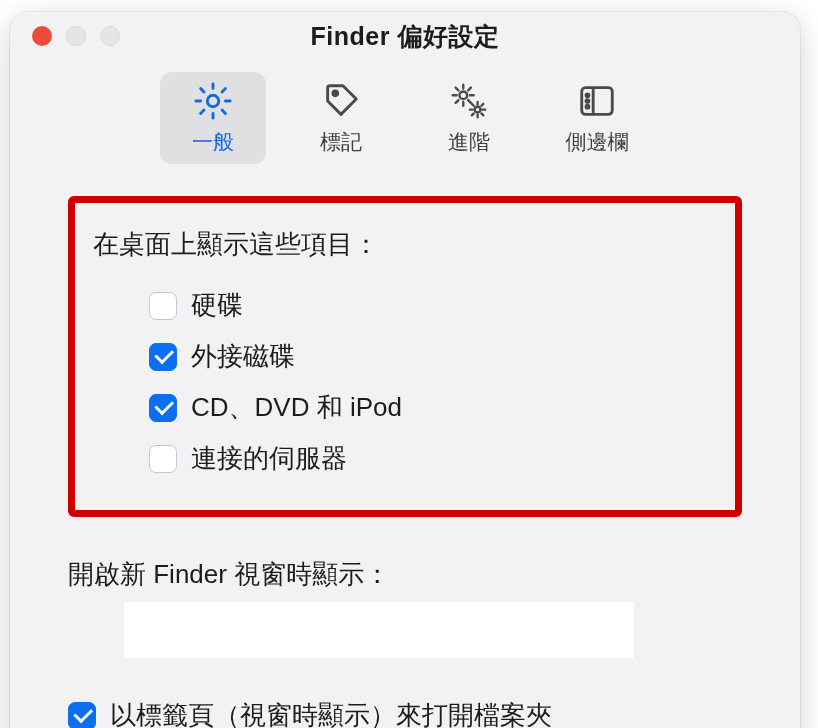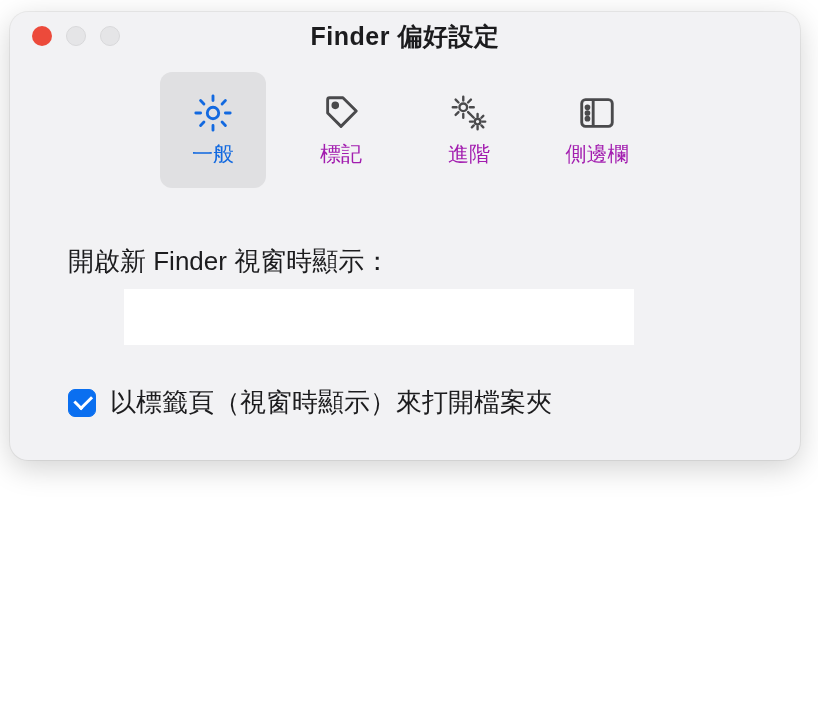--- a/index.html
+++ b/index.html
@@ -54,34 +54,34 @@
       letter-spacing: 0.5px;
     }
     .tabs {
       display: flex;
       justify-content: center;
       gap: 22px;
       margin-top: 12px;
     }
     .tab {
       width: 106px;
-      height: 116px;
+      height: 92px;
       border-radius: 12px;
       display: flex;
       flex-direction: column;
       align-items: center;
       justify-content: center;
       gap: 6px;
       cursor: pointer;
     }
     .tab.active { background: #e0e0e2; }
     .tab-label {
       font-size: 21px;
       font-weight: 500;
-      color: #a21caf;
+      color: #404040;
     }
     .tab.active .tab-label { color: #1269e0; }
     .tab-icon { width: 42px; height: 42px; display: flex; align-items: center; justify-content: center; }
     .content {
       padding: 24px 58px 0 58px;
     }
     .highlighted-section {
       border: 7px solid #d10000;
       border-radius: 6px;
       padding: 24px 18px 26px 18px;
@@ -119,21 +119,21 @@
       width: 8px;
       height: 14px;
       border: solid #fff;
       border-width: 0 3.5px 3.5px 0;
       transform: rotate(45deg) translate(-1px, -2px);
     }
     .checkbox-label {
       font-size: 26px;
       color: #1c1c1e;
     }
-    .new-window-section { margin-top: 32px; }
+    .new-window-section { margin-top: 40px; }
     .new-window-label {
       font-size: 26px;
       color: #1c1c1e;
     }
     .dropdown-placeholder {
       margin-top: 10px;
       margin-left: 56px;
       width: 510px;
       height: 56px;
       background: #fff;
@@ -197,20 +197,40 @@
           <circle cx="12" cy="16" r="1.5" fill="#4a4a4c"></circle>
           <circle cx="12" cy="22" r="1.5" fill="#4a4a4c"></circle>
           <circle cx="12" cy="28" r="1.5" fill="#4a4a4c"></circle>
         </svg>
       </div>
       <div class="tab-label">側邊欄</div>
     </div>
   </div>
 
   <div class="content">
+    <div class="highlighted-section">
+      <div class="section-heading">在桌面上顯示這些項目：</div>
+
+      <div class="checkbox-row">
+        <div class="checkbox"></div>
+        <div class="checkbox-label">硬碟</div>
+      </div>
+      <div class="checkbox-row">
+        <div class="checkbox checked"></div>
+        <div class="checkbox-label">外接磁碟</div>
+      </div>
+      <div class="checkbox-row">
+        <div class="checkbox checked"></div>
+        <div class="checkbox-label">CD、DVD 和 iPod</div>
+      </div>
+      <div class="checkbox-row">
+        <div class="checkbox"></div>
+        <div class="checkbox-label">連接的伺服器</div>
+      </div>
+    </div>
 
     <div class="new-window-section">
       <div class="new-window-label">開啟新 Finder 視窗時顯示：</div>
       <div class="dropdown-placeholder"></div>
     </div>
 
     <div class="tab-checkbox-row">
       <div class="checkbox checked"></div>
       <div class="checkbox-label">以標籤頁（視窗時顯示）來打開檔案夾</div>
     </div>

